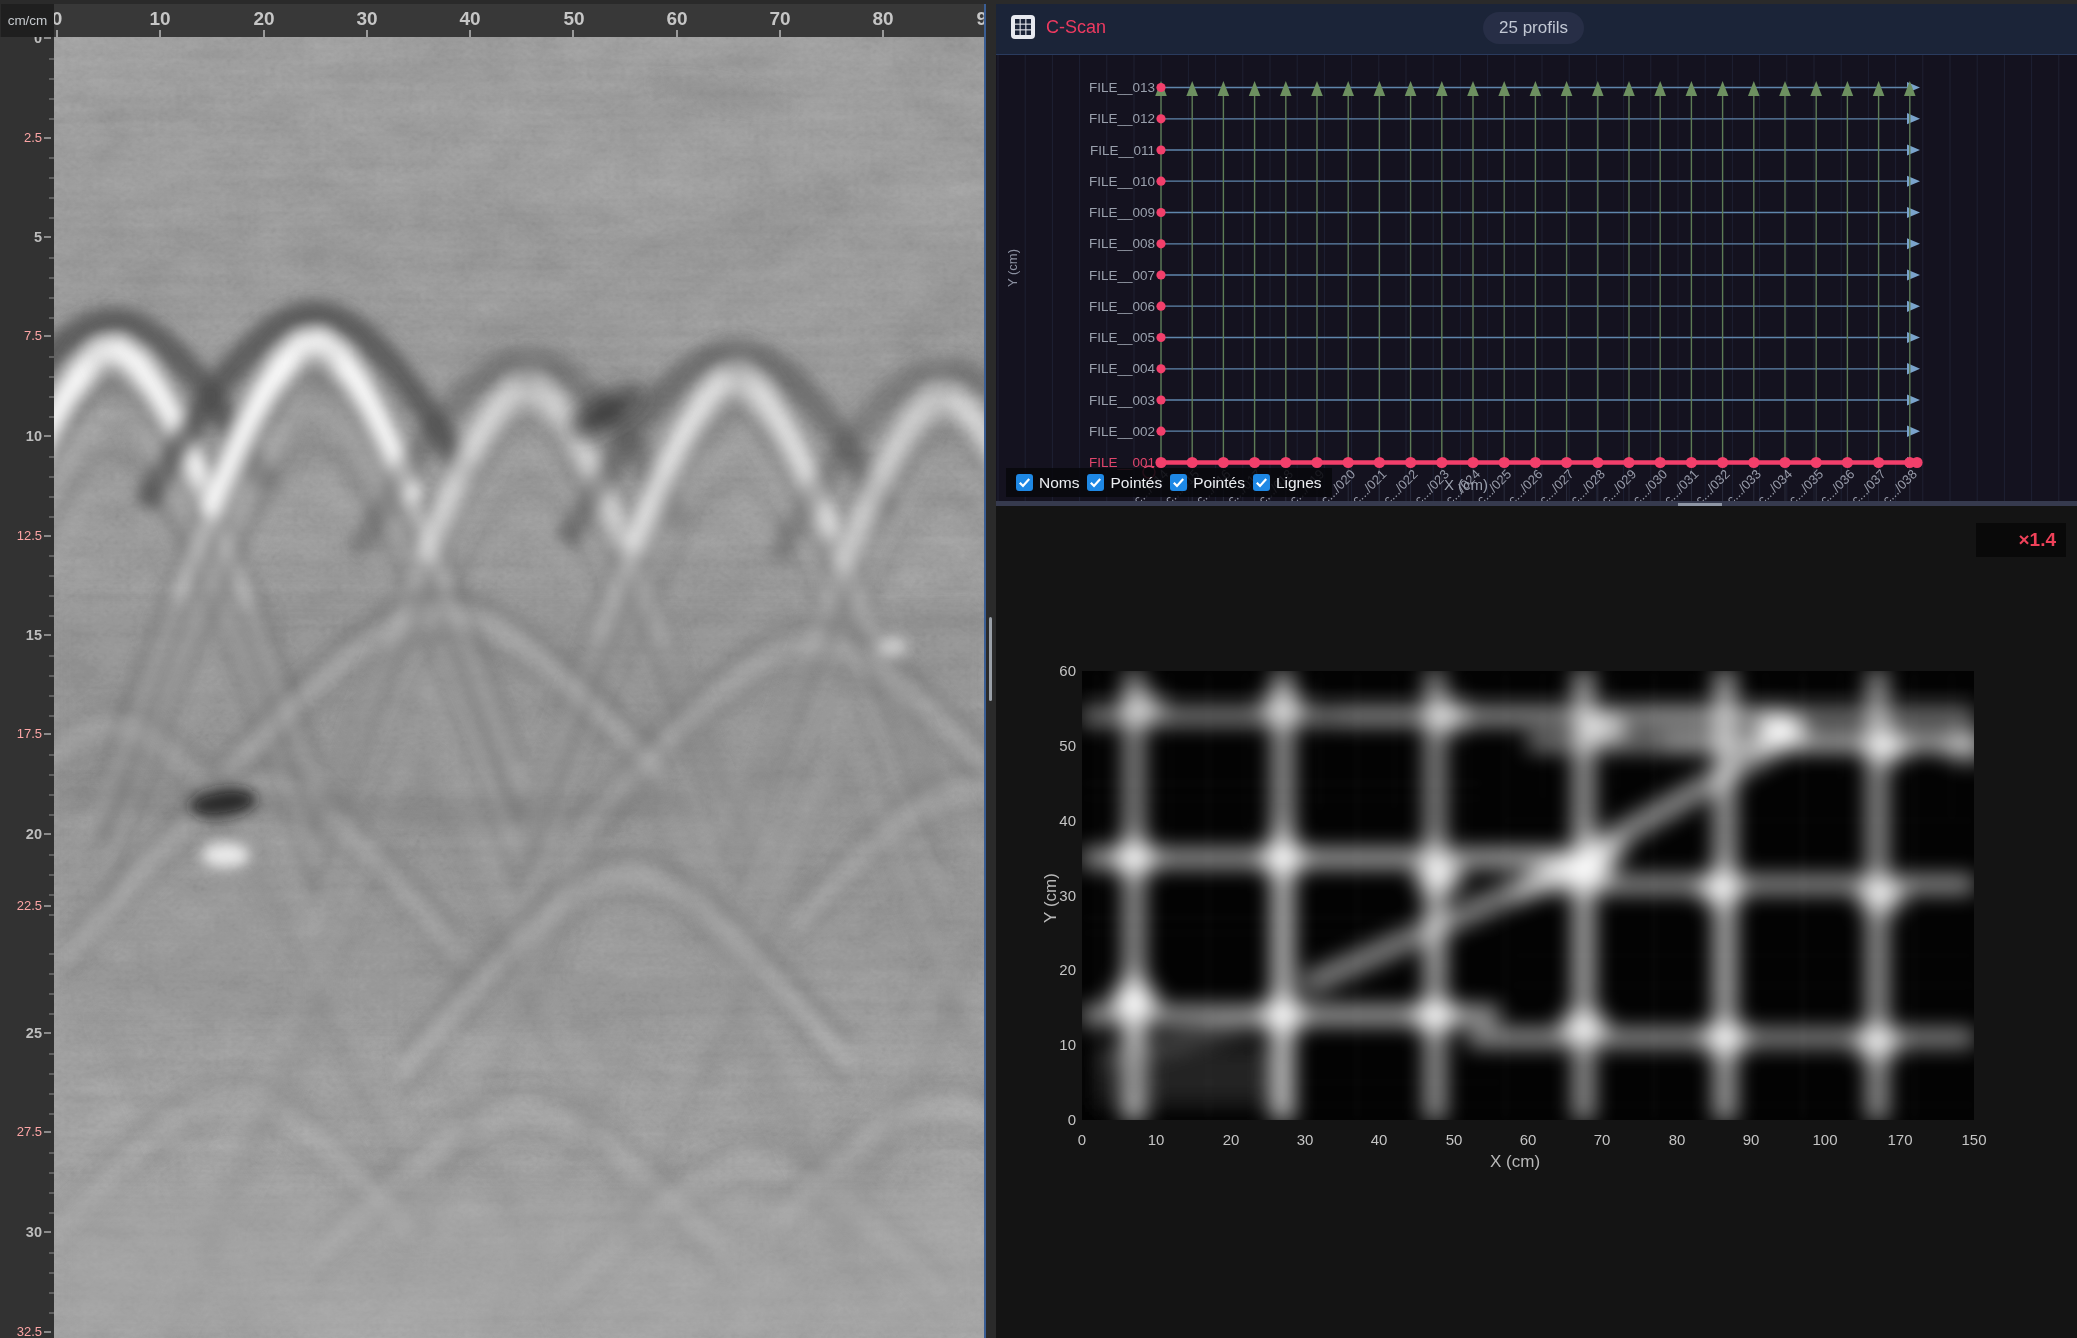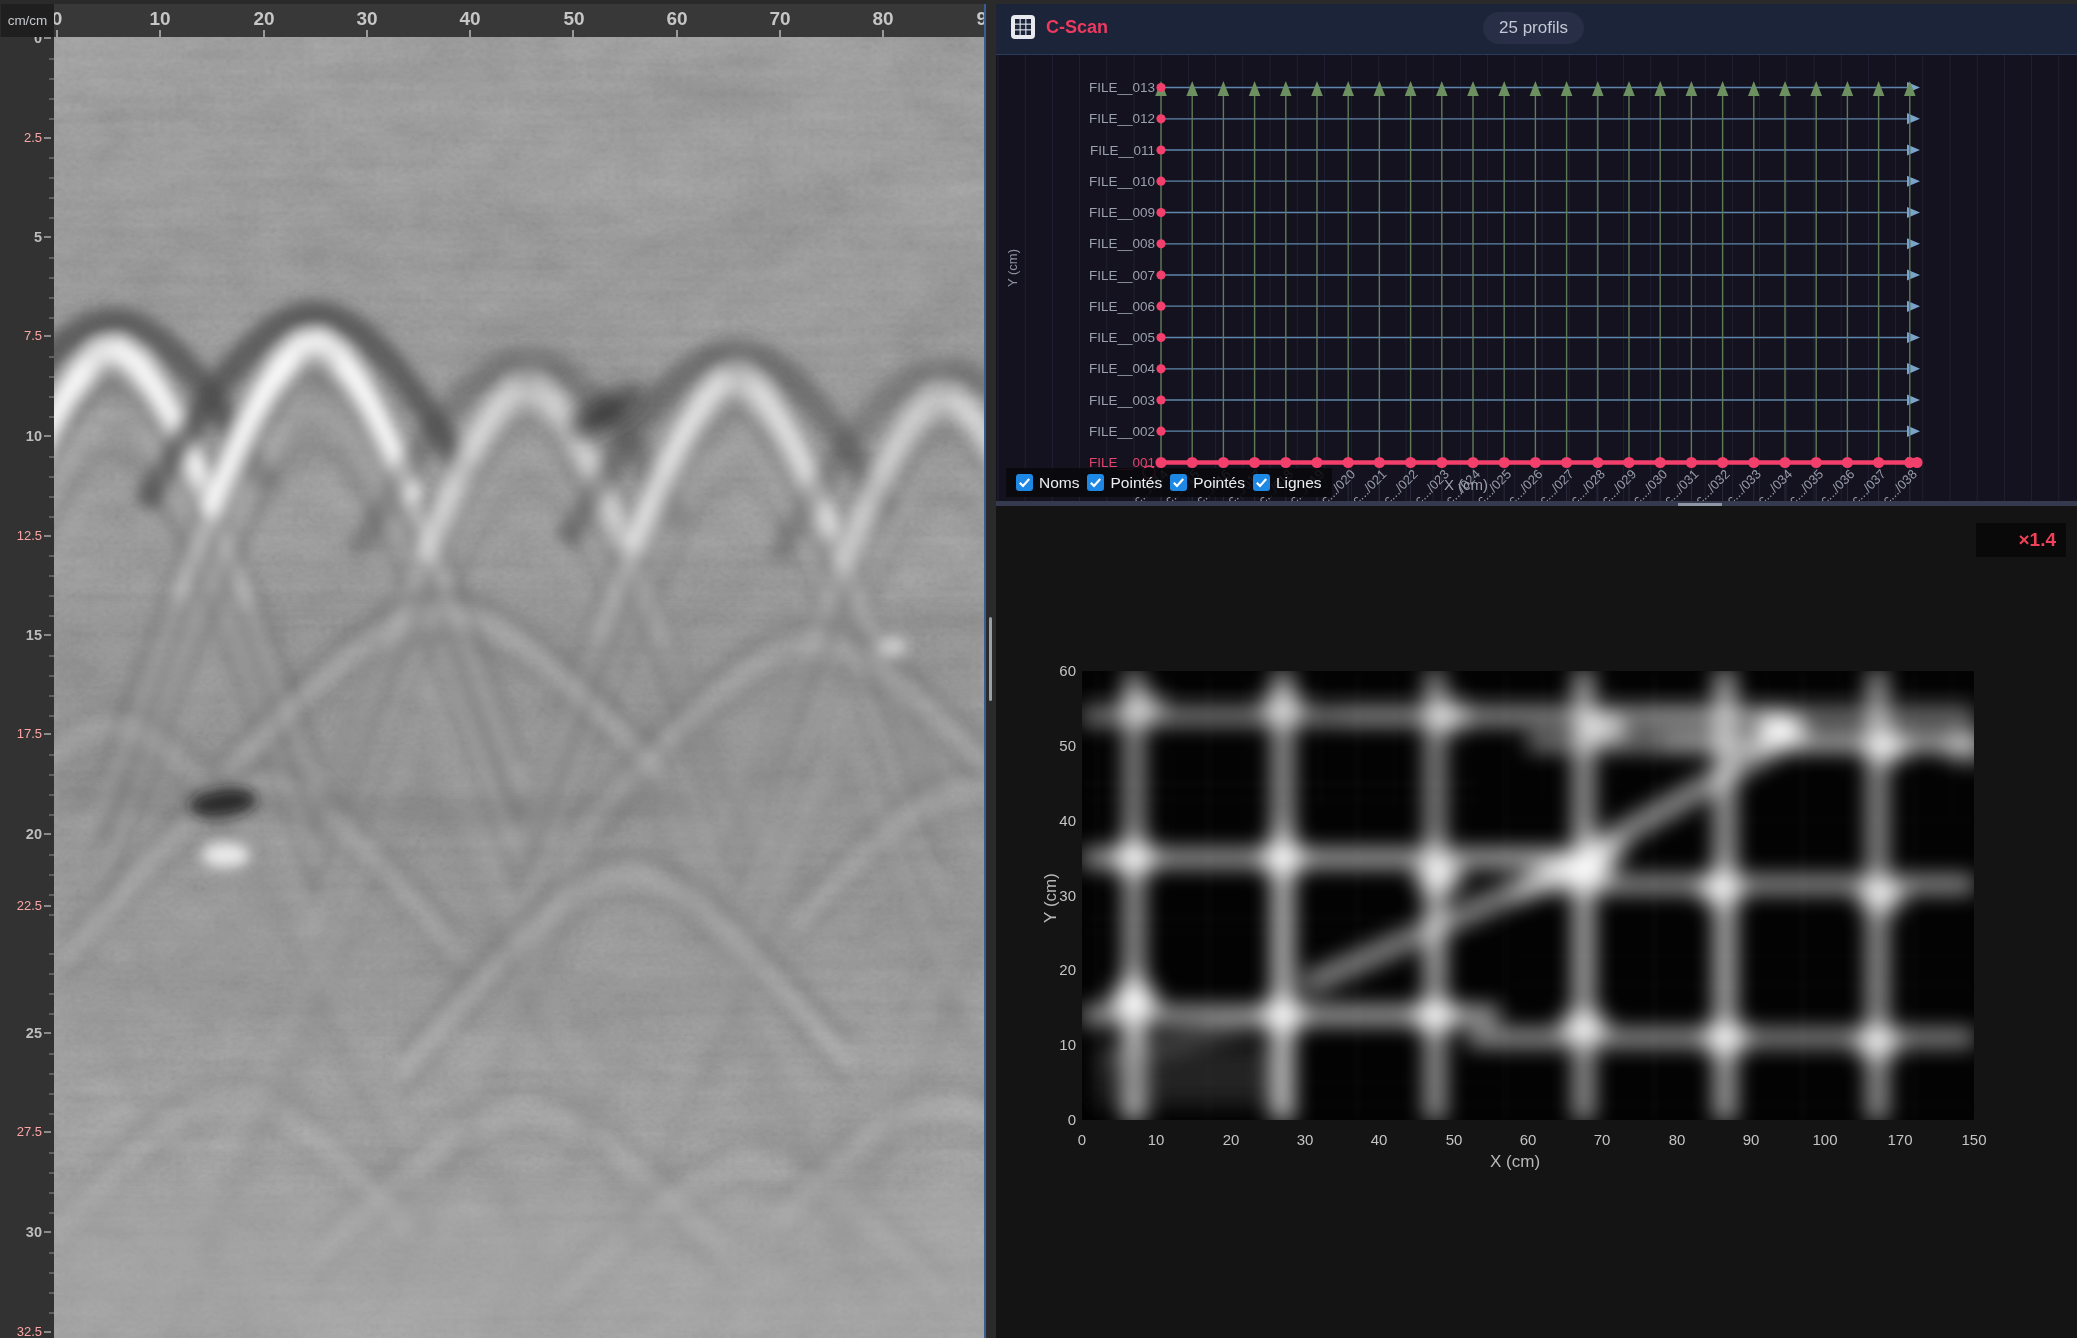--- a/index.html
+++ b/index.html
@@ -14,21 +14,21 @@
 .dash{display:inline-block;width:7px;height:2px;background:#8a8a8a}
 .lrtick{position:absolute;right:0;width:5px;height:1.5px;background:#5f5f5f}
 
 #divline{left:984px;top:4px;width:2px;height:1334px;background:#3a5e94}
 #divbar{left:986px;top:4px;width:10px;height:1334px;background:#2a2a2a}
 #divhandle{left:989px;top:617px;width:3px;height:84px;background:#9aa0a8;border-radius:2px}
 
 #cscan{left:996px;top:4px;width:1081px;height:501.5px;background:#14121f;overflow:hidden}
 #cshead{position:absolute;left:0;top:0;width:1081px;height:51px;background:#1b2438;border-bottom:1.5px solid #2a3b5e}
 #csicon{position:absolute;left:14px;top:10px}
-#cstitle{position:absolute;left:50px;top:13px;font-size:18px;font-weight:bold;color:#ee3a60}
+#cstitle{position:absolute;left:50px;top:13px;font-size:18px;font-weight:normal;color:#ee3a60}
 .pill{position:absolute;top:7.5px;height:32px;background:#272e46;border-radius:16px;color:#c2c8d4;font-size:17px;line-height:32px;padding:0 16px;white-space:nowrap}
 #csbottom{position:absolute;left:0;top:496.5px;width:1081px;height:5px;background:#363a4e}
 #csthumb{position:absolute;left:682px;top:499px;width:44px;height:2.5px;background:#8e96a5}
 .cbrow{position:absolute;top:464px;height:29px;background:rgba(8,8,12,0.88);display:flex;align-items:center;gap:8px;padding:0 10px;color:#eceef2;font-size:15.5px}
 .cbitem{display:flex;align-items:center;gap:6px}
 
 #bpanel{left:996px;top:505.5px;width:1081px;height:832.5px;background:#141414}
 #mult{position:absolute;left:980px;top:17px;width:90px;height:34px;background:#090909;color:#ef4159;font-size:19px;font-weight:bold;text-align:right;line-height:34px;padding-right:10px}
 .hxl{position:absolute;top:625px;width:36px;text-align:center;color:#c4c4c4;font-size:15px}
 .hyl{position:absolute;left:44px;width:36px;text-align:right;color:#c4c4c4;font-size:15px;height:18px;line-height:18px}

